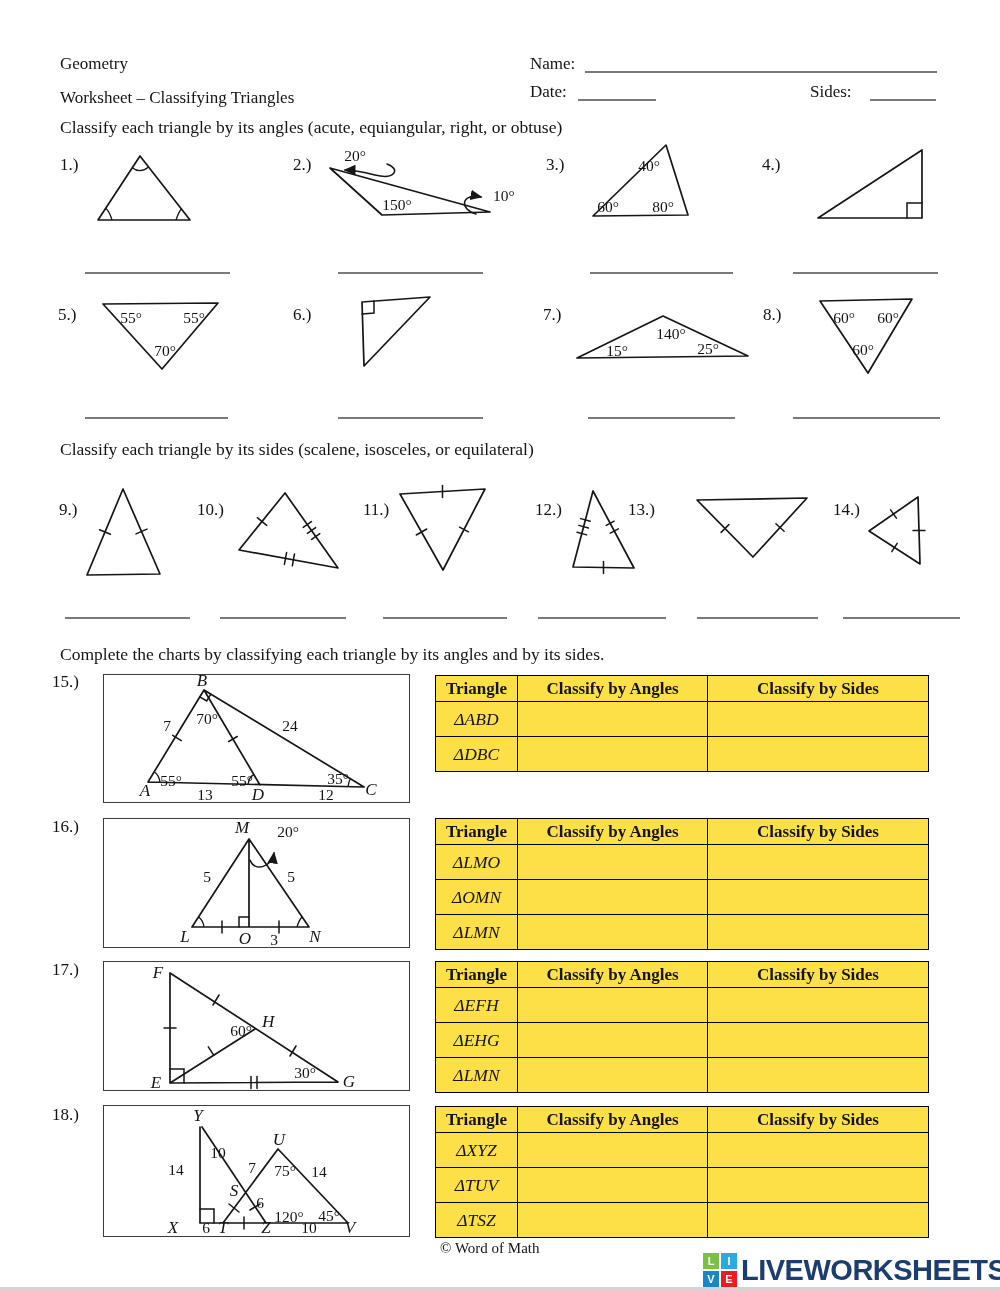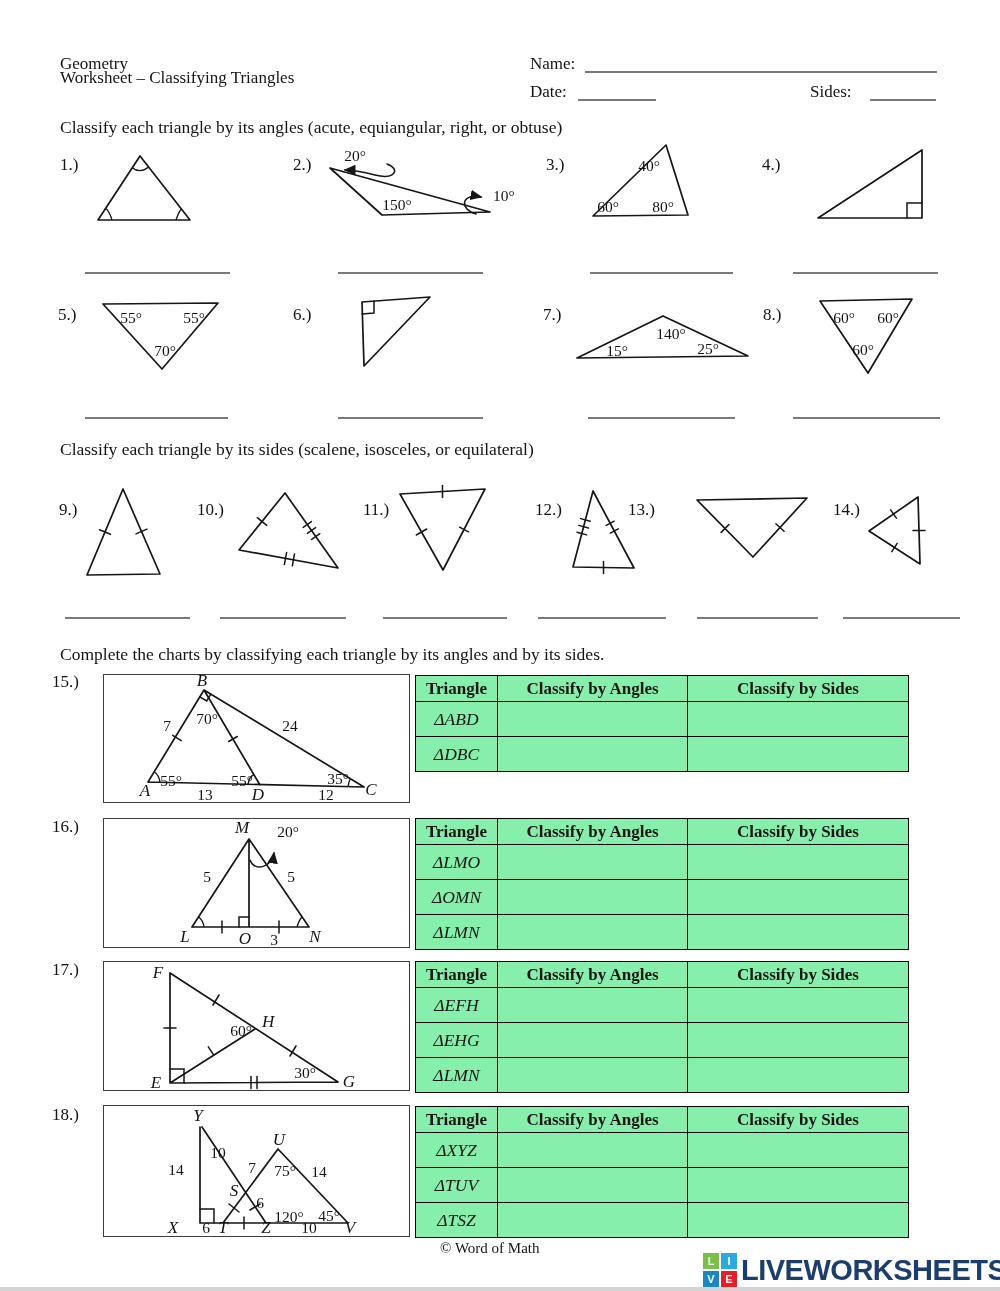--- a/index.html
+++ b/index.html
@@ -2,21 +2,21 @@
 <html><head>
 <meta charset="utf-8">
 <style>
   html,body{margin:0;padding:0;background:#ffffff;}
   .page{position:relative;width:1000px;height:1291px;background:#ffffff;overflow:hidden;
         font-family:"Liberation Serif",serif;color:#141414;}
   .t{position:absolute;white-space:nowrap;font-size:17px;}
   .h{font-weight:400;font-size:17.5px;}
   .blankline{position:absolute;height:1.5px;background:#7a7a7a;}
   .fbox{position:absolute;border:1.3px solid #3c3c3c;background:#fff;}
-  .ctable{position:absolute;left:415px;border-collapse:collapse;table-layout:fixed;width:493px;background:#86efac;}
+  .ctable{position:absolute;left:435px;border-collapse:collapse;table-layout:fixed;width:493px;background:#fde047;}
   .ctable th{border:1.6px solid #000;font-weight:700;font-size:17px;height:25px;padding:0;text-align:center;
              font-family:"Liberation Serif",serif;}
   .ctable td{border:1.6px solid #000;height:34px;padding:0;}
   .ctable td.tname{font-style:italic;font-size:17.5px;text-align:center;}
   svg.fig{position:absolute;overflow:visible;}
   svg.fig text{font-family:"Liberation Serif",serif;font-size:15.5px;fill:#141414;}
   svg.fig text.v{font-style:italic;font-size:17px;}
   .ln{stroke:#161616;stroke-width:1.7;fill:none;stroke-linecap:round;stroke-linejoin:round;}
   .tk{stroke:#161616;stroke-width:1.5;fill:none;stroke-linecap:round;}
   .arc{stroke:#161616;stroke-width:1.3;fill:none;}
@@ -28,21 +28,21 @@
   .lw-text{font-family:"Liberation Sans",sans-serif;font-weight:700;font-size:29px;color:#1c3e6e;letter-spacing:-0.5px;}
   .copyright{font-size:15px;}
   .edge{position:absolute;left:0;top:1287px;width:1000px;height:4px;background:#d4d4d4;}
 </style>
 </head>
 <body>
 
 <div class="page">
 
   <div class="t" style="left:60px;top:54px">Geometry</div>
-  <div class="t" style="left:60px;top:68px">Worksheet – Classifying Triangles</div>
+  <div class="t" style="left:60px;top:88px">Worksheet – Classifying Triangles</div>
   <div class="t" style="left:530px;top:54px">Name:</div>
   <div class="blankline" style="left:585px;top:71px;width:352px"></div>
   <div class="t" style="left:530px;top:82px">Date:</div>
   <div class="blankline" style="left:578px;top:99px;width:78px"></div>
   <div class="t" style="left:810px;top:82px">Sides:</div>
   <div class="blankline" style="left:870px;top:99px;width:66px"></div>
 
   <div class="t h" style="left:60px;top:117px">Classify each triangle by its angles (acute, equiangular, right, or obtuse)</div>
 
   <div class="t" style="left:60px;top:155px">1.)</div>

